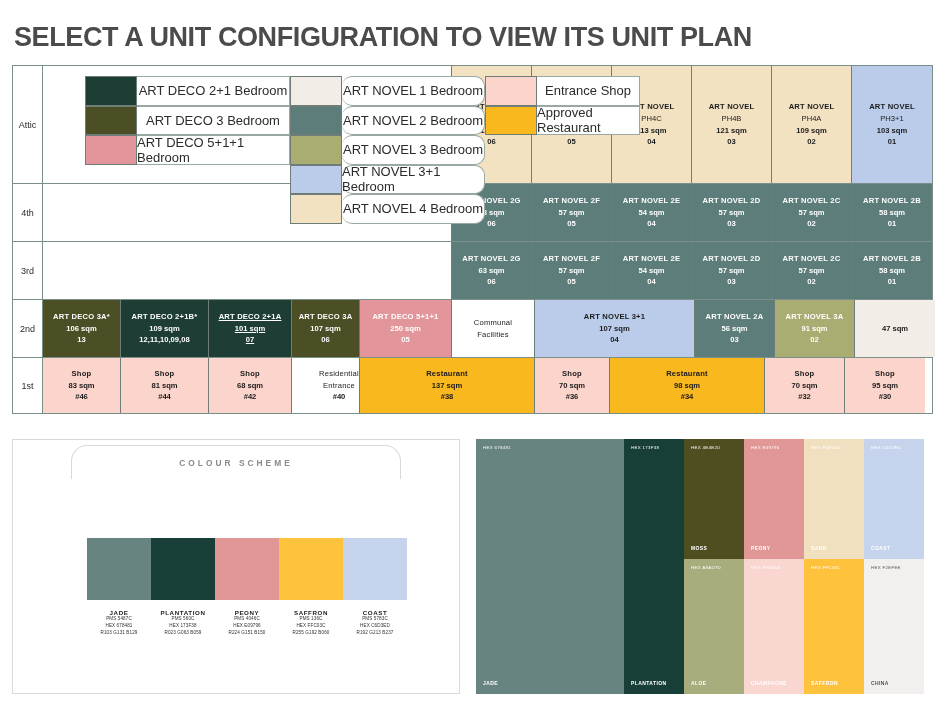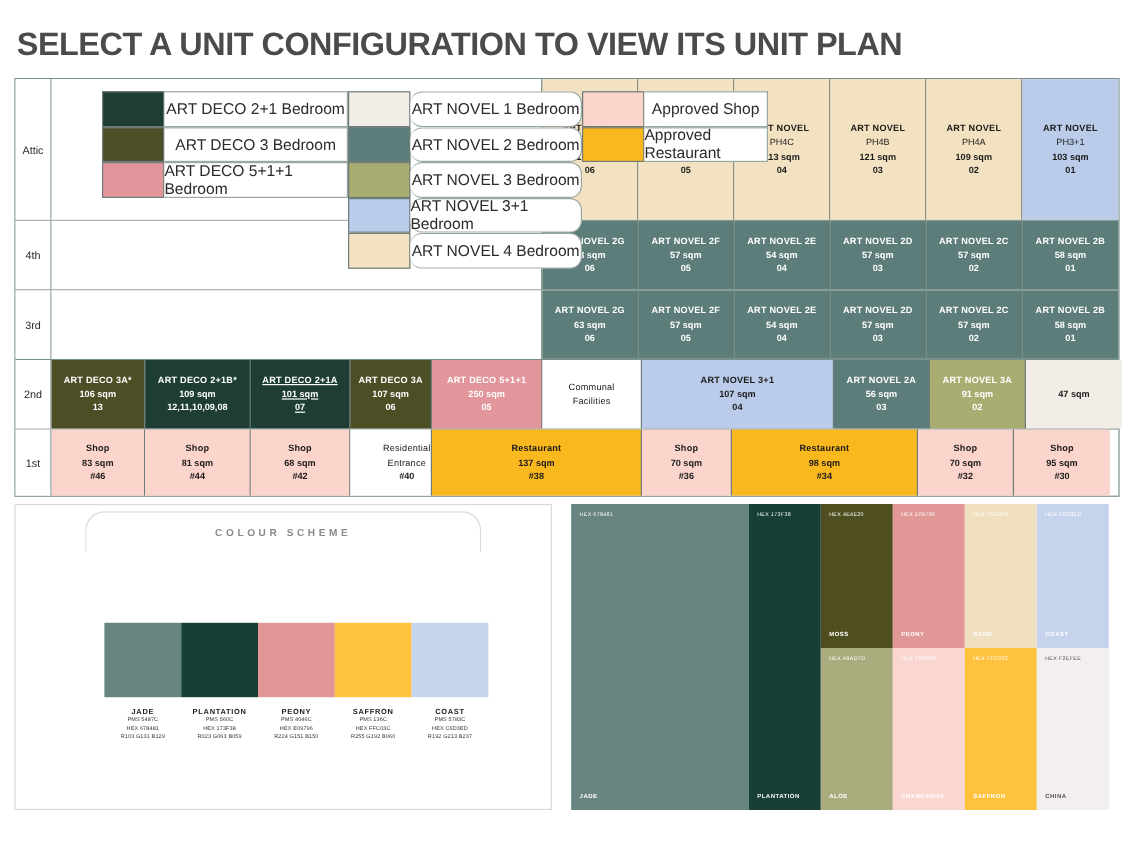--- a/index.html
+++ b/index.html
@@ -64,21 +64,21 @@
   .lg-sw { width: 52px; border: 1px solid #6f7d78; }
   .lg-tx {
     width: 153px; border: 1px solid #9aa8a4; border-left: none;
     display: flex; align-items: center; justify-content: center;
     font-size: 13px; color: #2b2b2b; background: #fff;
   }
   .lg-col.c2 .lg-tx { width: 143px; border-radius: 10px; }
   .lg-col.c3 .lg-tx { width: 103px; }
 
   
-  #bottom { display: flex; margin-top: 6px; padding: 0 10px 0 12px; gap: 16px; }
+  #bottom { display: flex; margin-top: 25px; padding: 0 10px 0 12px; gap: 16px; }
 
   
   #scheme-card {
     width: 448px; height: 255px;
     border: 1px solid #d9d9d9; background: #fff;
     position: relative;
   }
   #card-notch {
     position:absolute; left:0; top:0; width: 100%; height: 38px;
     display:flex; align-items:flex-end; justify-content:center;
@@ -157,21 +157,21 @@
                 <div class="lg-tx">ART NOVEL 3+1 Bedroom</div>
               </div>
               <div class="lg-item">
                 <div class="lg-sw" style="background: rgb(243, 226, 194);"></div>
                 <div class="lg-tx">ART NOVEL 4 Bedroom</div>
               </div>
             </div>
             <div class="lg-col c3">
               <div class="lg-item">
                 <div class="lg-sw" style="background: rgb(251, 212, 203);"></div>
-                <div class="lg-tx">Approved Shop</div>
+                <div class="lg-tx">Entrance Shop</div>
               </div>
               <div class="lg-item">
                 <div class="lg-sw" style="background: rgb(250, 184, 31);"></div>
                 <div class="lg-tx">Approved Restaurant</div>
               </div>
             </div>
           </div>
         </div>
         <div class="cell" style="background: rgb(243, 226, 194); color: rgb(27, 27, 27); width: 80px; flex: 0 0 80px;">
           <div class="nm">ART NOVEL</div>

